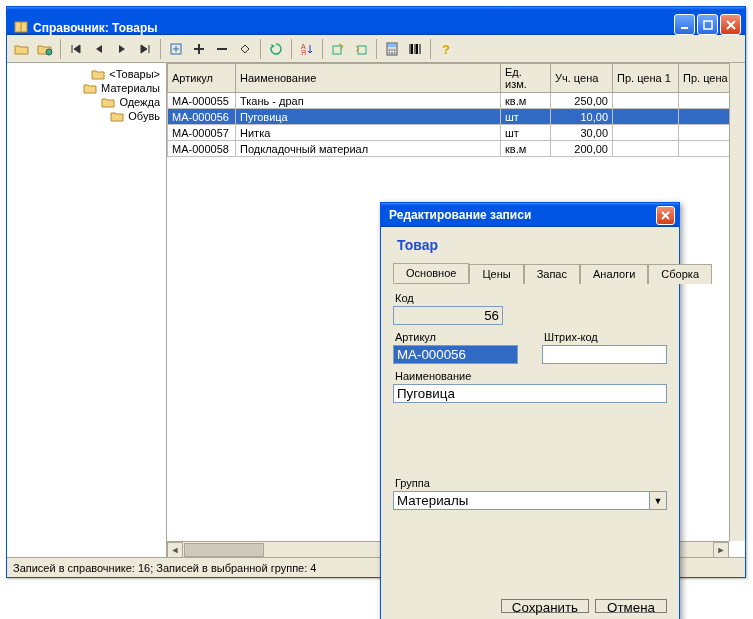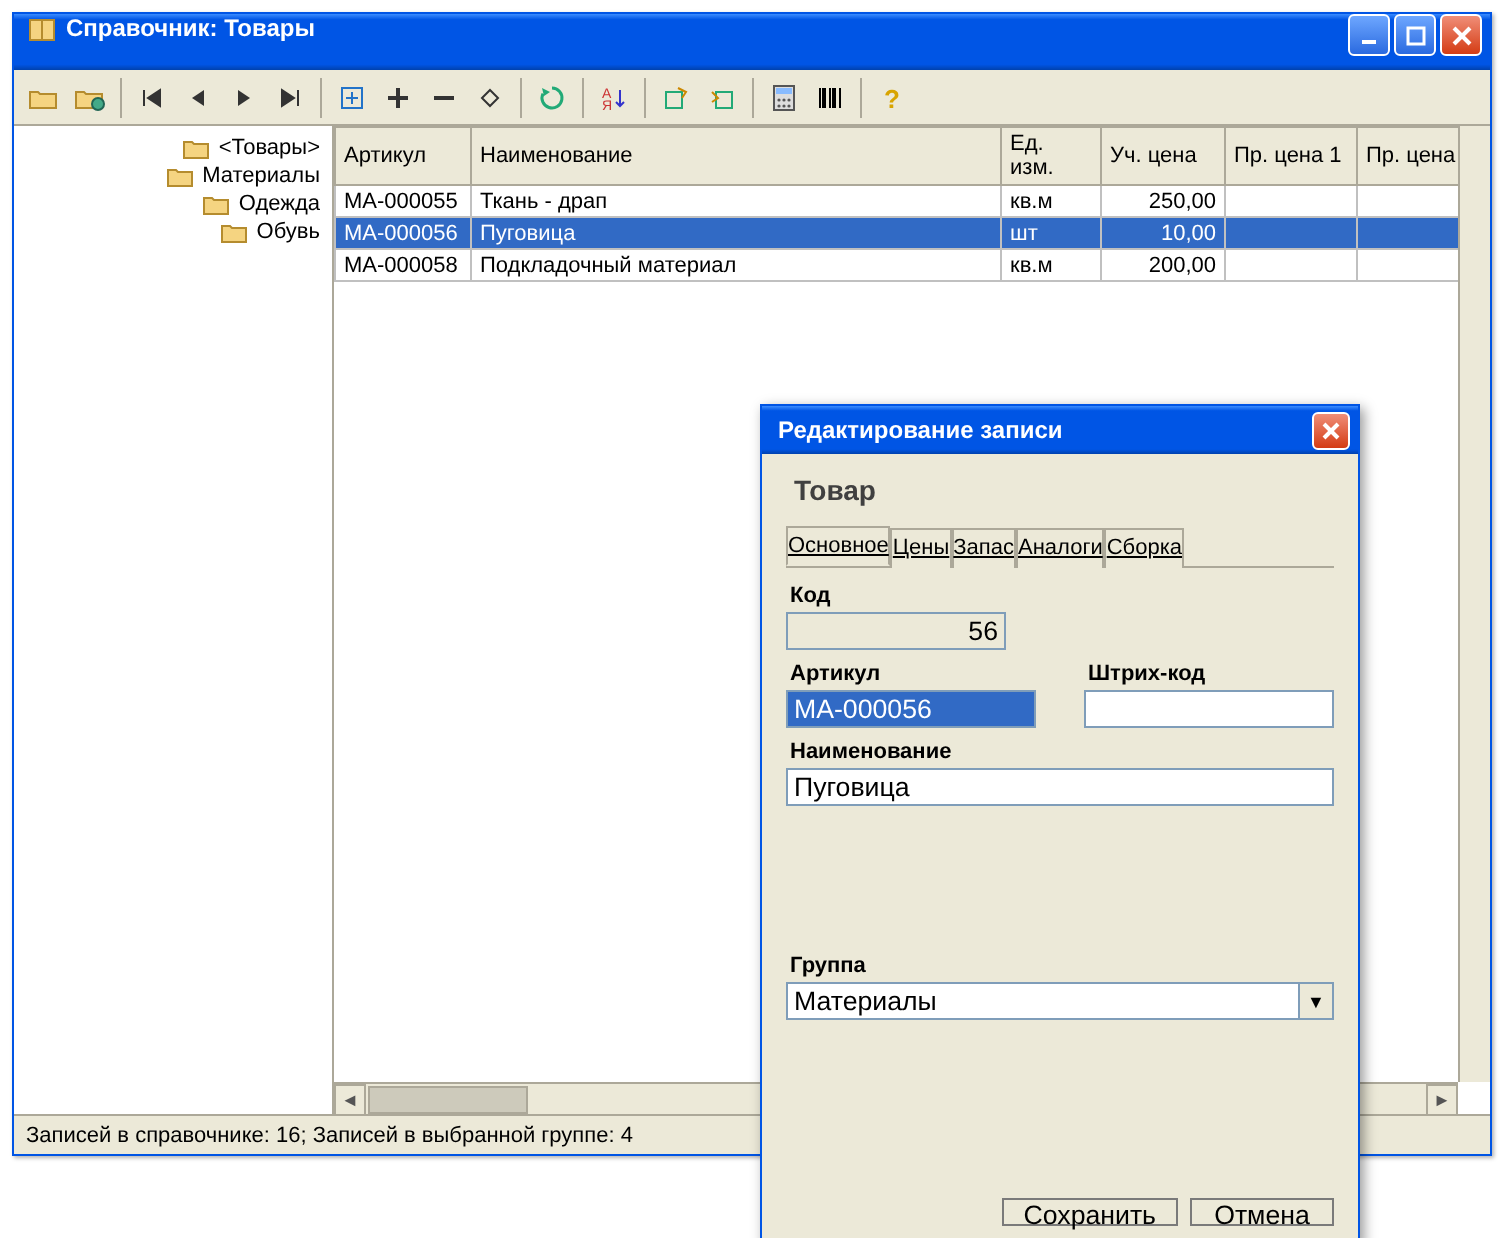--- a/index.html
+++ b/index.html
@@ -17,21 +17,21 @@
     position: absolute;
     left: 6px; top: 6px;
     width: 740px; height: 572px;
     border: 1px solid #0055e5;
     background: #ece9d8;
     box-shadow: 1px 1px 2px rgba(0,0,0,.3);
   }
   .titlebar {
     height: 28px;
     background: linear-gradient(to bottom, #3b8cff 0%, #0055e5 10%, #0055e5 90%, #0041ad 100%);
-    display: flex; align-items: flex-start;
+    display: flex; align-items: flex-end;
     padding: 0 4px 0 6px;
     color: #fff;
   }
   .title-icon {
     width: 16px; height: 16px; margin-right: 4px;
     display: inline-flex; align-items: center; justify-content: center;
   }
   .title-text { flex: 1; font-weight: bold; font-size: 12px; }
   .win-buttons { display: flex; gap: 2px; }
   .win-btn {
@@ -150,44 +150,43 @@
     margin-top: 16px;
   }
   .dlg-title {
     height: 24px;
     background: linear-gradient(to bottom, #3b8cff 0%, #0055e5 10%, #0055e5 90%, #0041ad 100%);
     display:flex;align-items:center;color:#fff;font-weight:bold;
     padding: 0 4px 0 8px; font-size:12px;
   }
   .dlg-body { padding: 10px 12px 6px 12px; }
   .dlg-heading {
-    color: #404040; font-size: 14px; font-weight: bold;
+    color: #1d4ed8; font-size: 14px; font-weight: bold;
     margin: 0 0 10px 4px;
   }
   .tabs {
     display: flex; border-bottom: 1px solid #aca899;
     margin-bottom: 8px;
   }
   .tab {
-    padding: 3px 0;
+    padding: 3px 12px;
     border: 1px solid #aca899;
     border-bottom: none;
     background: #ece9d8;
     margin-right: 0px;
     position: relative;
     top: 1px;
     cursor: pointer;
-    text-decoration: underline;
   }
   .tab.active {
     background: #ece9d8;
     border-bottom: 1px solid #ece9d8;
     top: 0;
   }
-  .field-label { margin: 6px 0 2px 2px; font-weight: bold; }
+  .field-label { margin: 6px 0 2px 2px; }
   .text-input {
     border: 1px solid #7f9db9;
     background: #fff;
     height: 19px;
     padding: 1px 3px;
     width: 100%;
   }
   .text-input.ro { background: #ece9d8; text-align: right; }
   .text-input.sel { background: #316ac5; color: #fff; }
   .row2 { display: flex; gap: 24px; }
@@ -420,20 +419,28 @@
             </tr>
             <tr class="selected">
               <td>МА-000056</td>
               <td>Пуговица</td>
               <td>шт</td>
               <td class="num">10,00</td>
               <td></td>
               <td></td>
             </tr>
             <tr>
+              <td>МА-000057</td>
+              <td>Нитка</td>
+              <td>шт</td>
+              <td class="num">30,00</td>
+              <td></td>
+              <td></td>
+            </tr>
+            <tr>
               <td>МА-000058</td>
               <td>Подкладочный материал</td>
               <td>кв.м</td>
               <td class="num">200,00</td>
               <td></td>
               <td></td>
             </tr>
           </tbody>
       </table>
       <div class="grid-scroll-v"></div>

